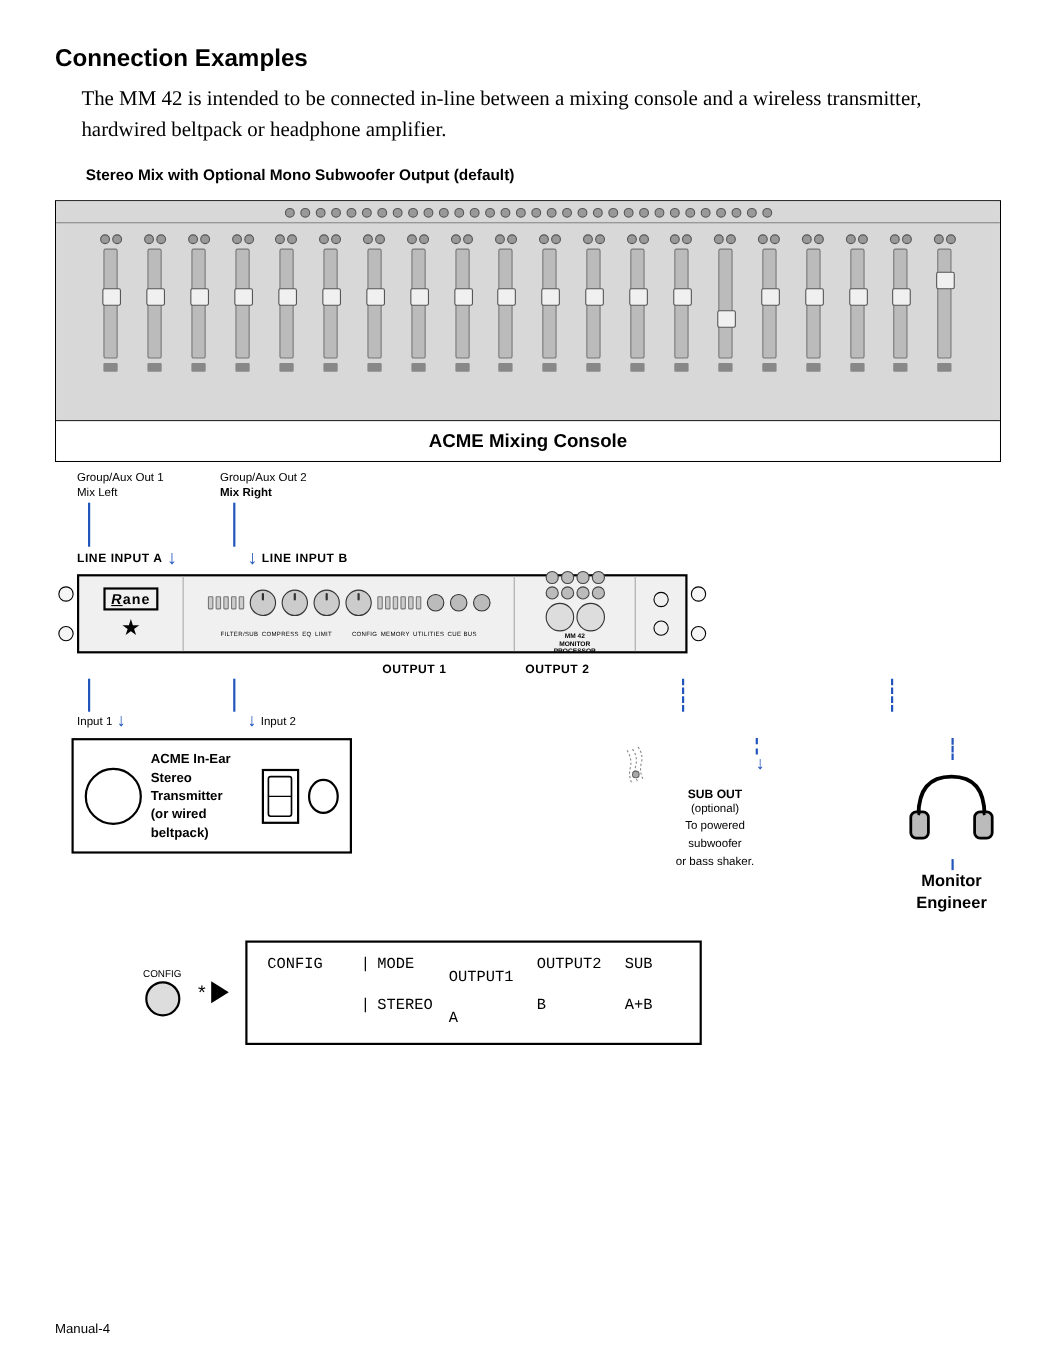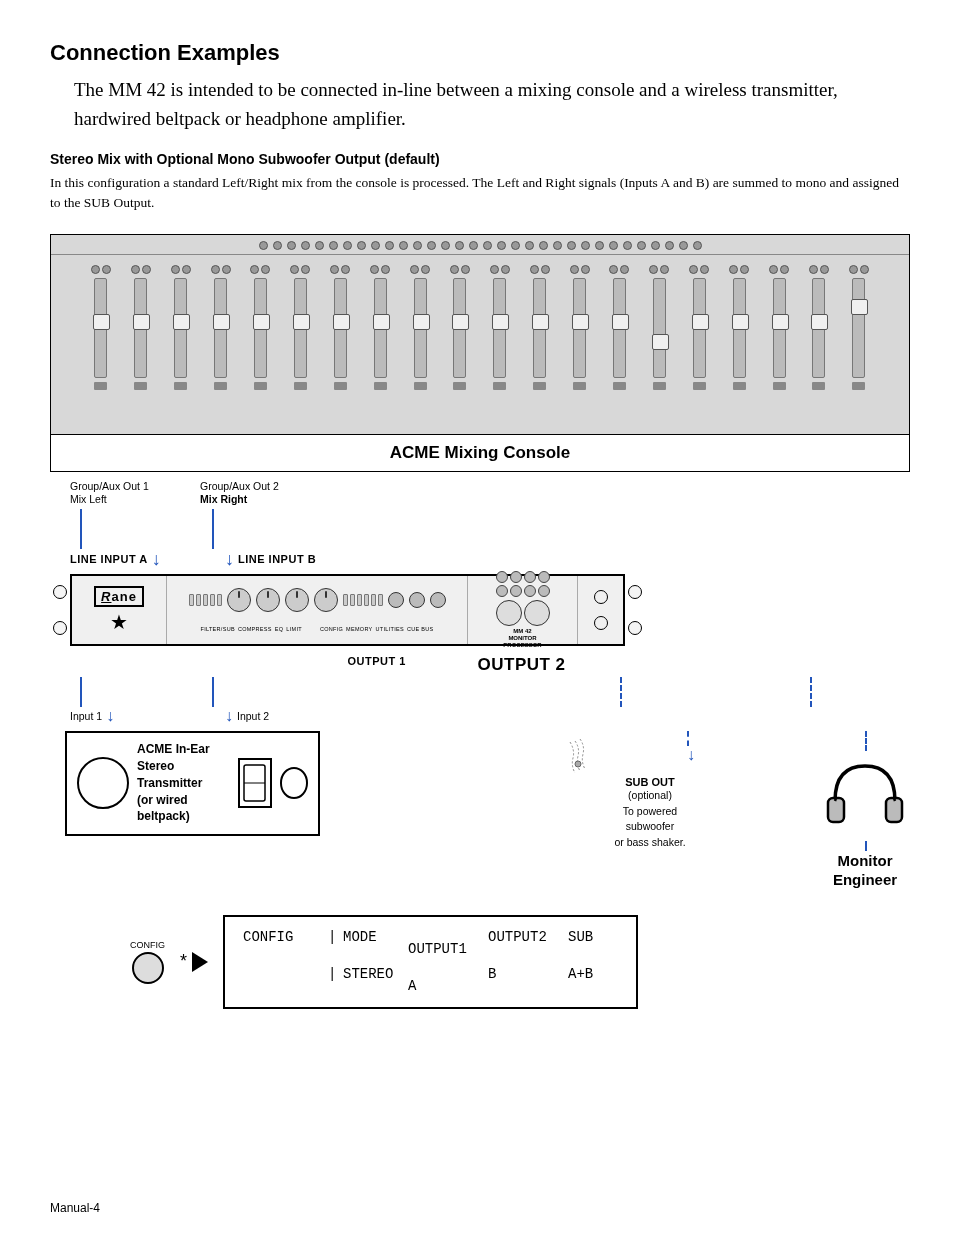--- a/index.html
+++ b/index.html
@@ -25,20 +25,21 @@
       font-size: 19px;
       line-height: 1.5;
       margin-bottom: 18px;
       margin-left: 24px;
     }
     .section-title {
       font-family: Arial, sans-serif;
       font-size: 14px;
       font-weight: bold;
       margin-bottom: 6px;
+      margin-left: 28px;
     }
     .section-body {
       font-size: 13.5px;
       line-height: 1.5;
       margin-bottom: 20px;
     }
 
     .page-footer {
       position: absolute;
       bottom: 20px;
@@ -338,21 +339,20 @@
 </head>
 <body>
 
 <div class="page">
 
   <h1 class="page-title">Connection Examples</h1>
 
   <p class="intro-text">The MM 42 is intended to be connected in-line between a mixing console and a wireless transmitter, hardwired beltpack or headphone amplifier.</p>
 
   <p class="section-title">Stereo Mix with Optional Mono Subwoofer Output (default)</p>
-  <p class="section-body">In this configuration a standard Left/Right mix from the console is processed. The Left and Right signals (Inputs A and B) are summed to mono and assigned to the SUB Output.</p>
 
   <div class="diagram-outer">
 
     <div class="console-box">
       <div class="console-body">
 
         <div style="display:flex; justify-content:space-evenly; padding:6px 20px 4px 20px; border-bottom:1px solid #888;">
 
           <div style="display:flex; gap:5px; flex-wrap:wrap; max-width:100%;">
             <div style="width:9px;height:9px;border-radius:50%;background:#999;border:1px solid #555;"></div>
@@ -706,21 +706,21 @@
         <div style="width:14px;height:14px;border-radius:50%;border:1.5px solid #000;background:#f5f5f5;"></div>
         <div style="width:14px;height:14px;border-radius:50%;border:1.5px solid #000;background:#f5f5f5;"></div>
       </div>
     </div>
 
     <div style="display:flex; padding: 5px 0 2px 20px; justify-content: center;">
       <div style="width:130px;">
         <div style="font-family:Arial,sans-serif; font-size:11px; font-weight:bold; letter-spacing:0.5px;">OUTPUT 1</div>
       </div>
       <div style="width:155px;">
-        <div style="font-family:Arial,sans-serif; font-size:17px; font-weight:bold; letter-spacing:0.5px;">OUTPUT 2</div>
+        <div style="font-family:Arial,sans-serif; font-size:11px; font-weight:bold; letter-spacing:0.5px;">OUTPUT 2</div>
       </div>
     </div>
 
     <div style="display:flex; padding-left:20px; height:30px; align-items:stretch; position:relative;">
       <div style="margin-left:10px; border-left:2.5px solid #2255bb; height:100%;"></div>
       <div style="margin-left:130px; border-left:2.5px solid #2255bb; height:100%;"></div>
 
       <div style="position:absolute; left:570px; top:0; border-left:2px dashed #2255bb; height:100%;"></div>
       <div style="position:absolute; left:760px; top:0; border-left:2px dashed #2255bb; height:100%;"></div>
     </div>

